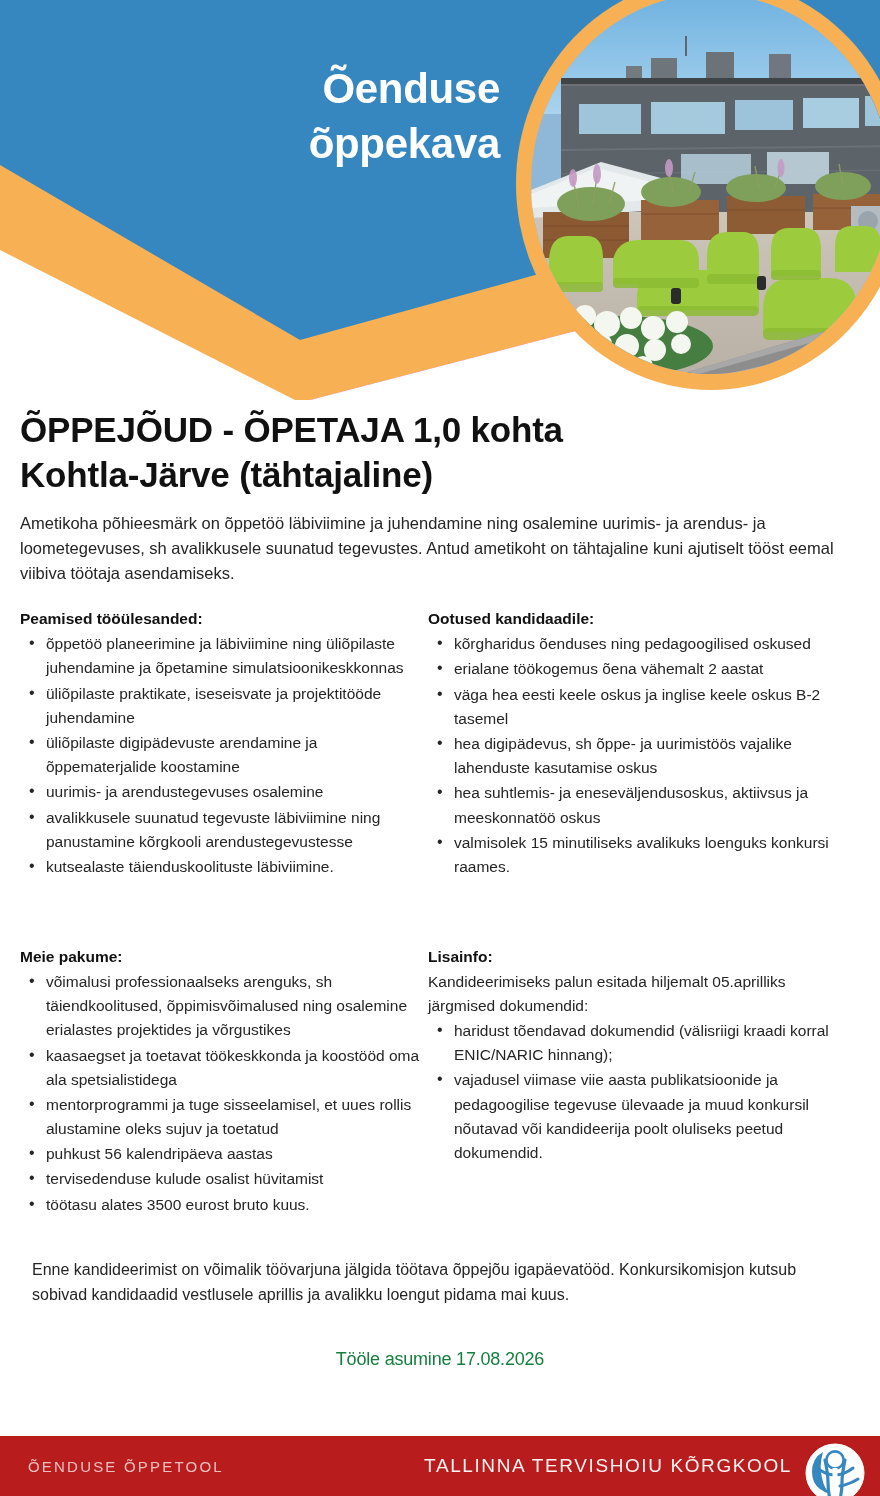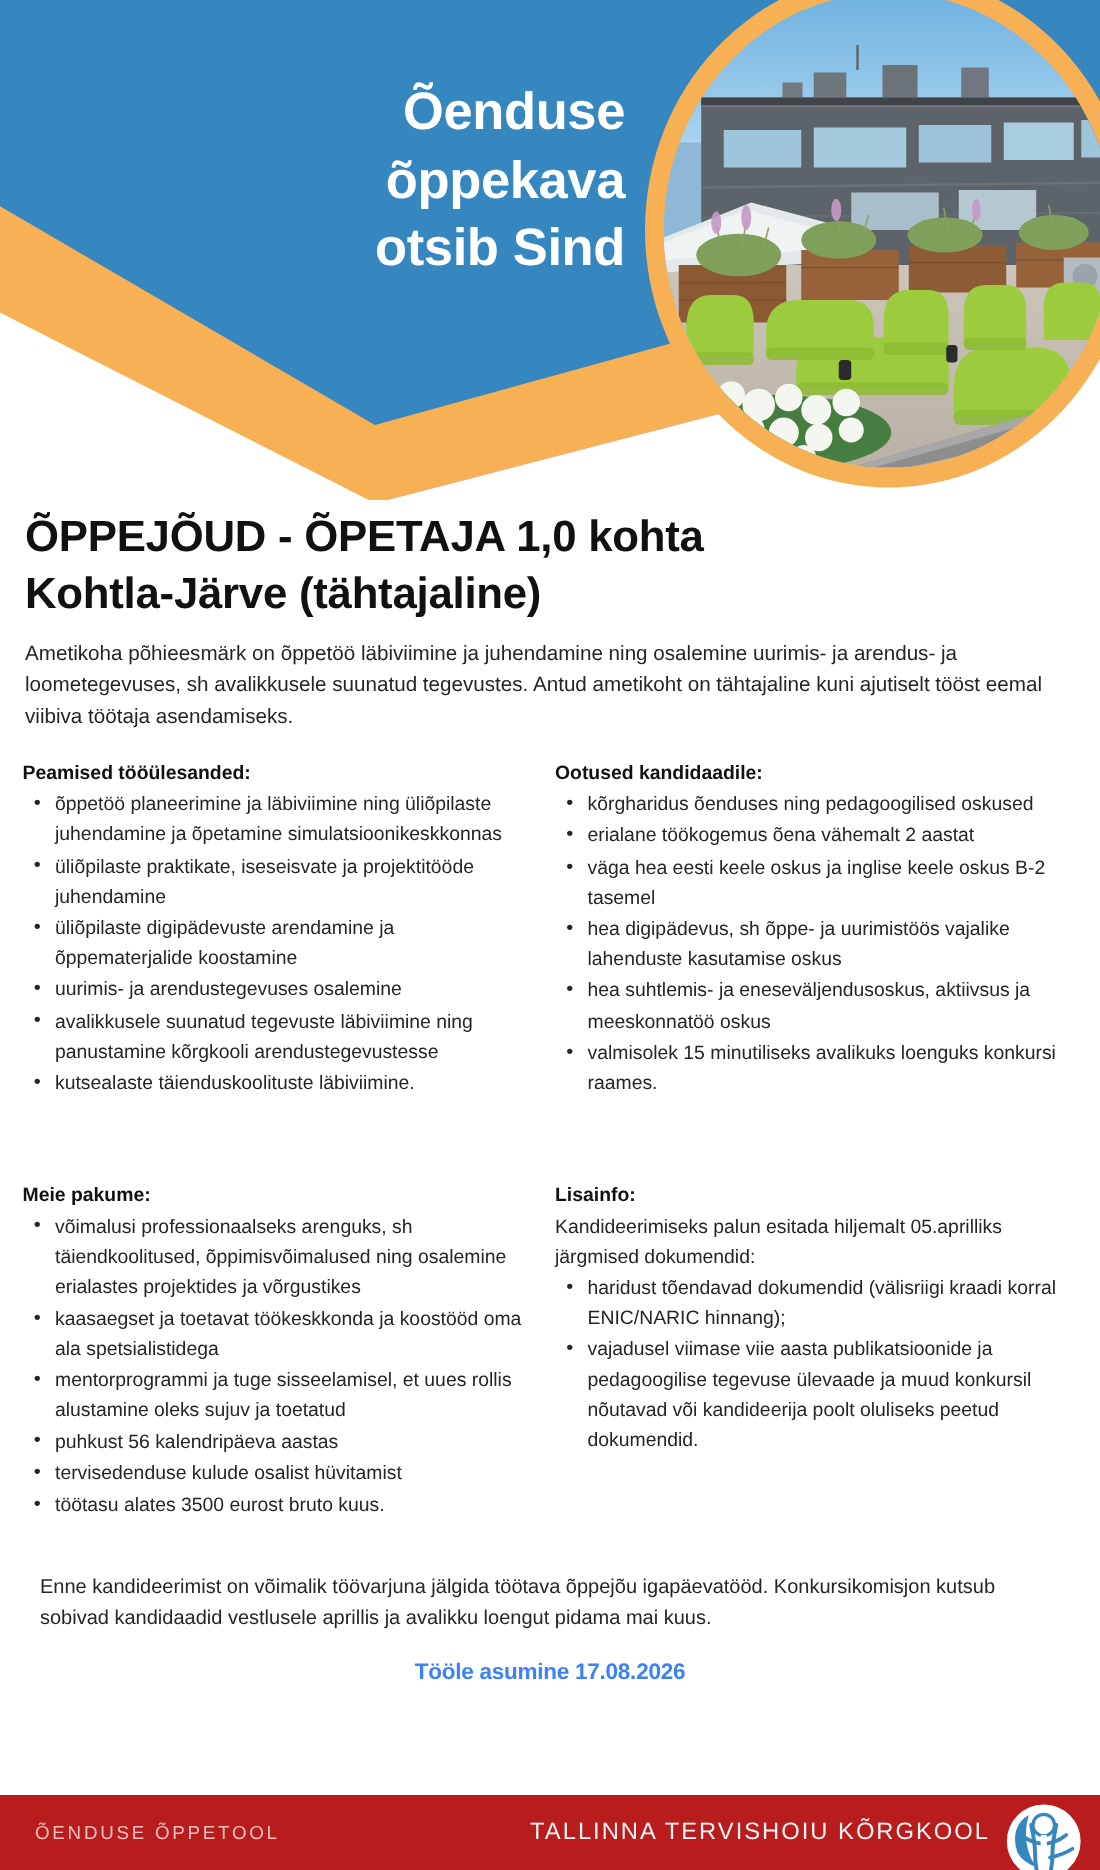--- a/index.html
+++ b/index.html
@@ -92,22 +92,20 @@
     margin-top: 13px;
     font-size: 16.5px;
     line-height: 1.53;
     color: #252525;
     max-width: 845px;
   }
 
   .cols {
     display: flex;
     margin-top: 24px;
-    gap: 18px;
-    justify-content: flex-end;
   }
   .col-left { width: 408px; flex: 0 0 408px; }
   .col-right { width: 416px; flex: 0 0 416px; }
 
   .sec-heading {
     font-size: 15.5px;
     font-weight: bold;
     color: #111111;
     margin-bottom: 4px;
   }
@@ -143,25 +141,25 @@
   .closing {
     margin-top: 40px;
     font-size: 16px;
     line-height: 1.55;
     text-align: left;
     color: #252525;
     padding: 0 12px;
   }
 
   .start-date {
-    margin-top: 20px;
+    margin-top: 42px;
     text-align: center;
     font-size: 18px;
-    font-weight: bold;
-    color: #3b82f6;
+    font-weight: normal;
+    color: #15803d;
     letter-spacing: -0.2px;
   }
 
   
   .footer {
     position: absolute;
     left: 0;
     bottom: 0;
     width: 880px;
     height: 60px;
@@ -347,21 +345,20 @@
 
         <polygon points="150,380 360,318 360,342 196,380" fill="#8d8d8d"></polygon>
         <polygon points="150,380 360,318 360,326 168,380" fill="#a8a8a8"></polygon>
       </svg>
     </div>
   </div>
 
   <div class="header-title">
     <span class="tl">Õenduse</span>
     <span class="tl">õppekava</span>
-    <span class="tl">otsib Sind</span>
   </div>
 </div>
 
 <div class="content">
 
   <div class="job-title">
     <span class="tl">ÕPPEJÕUD - ÕPETAJA 1,0 kohta</span>
     <span class="tl">Kohtla-Järve (tähtajaline)</span>
   </div>
 

